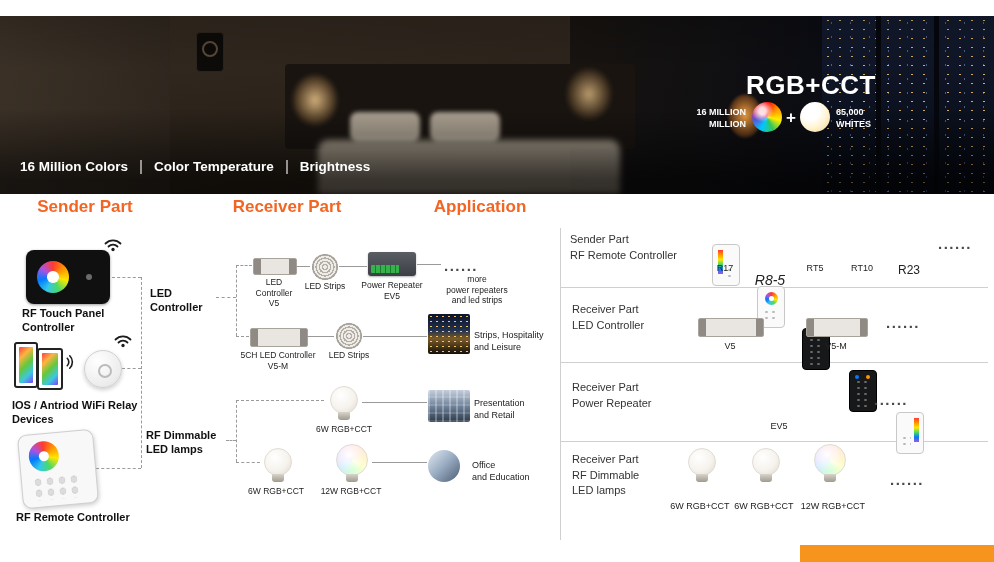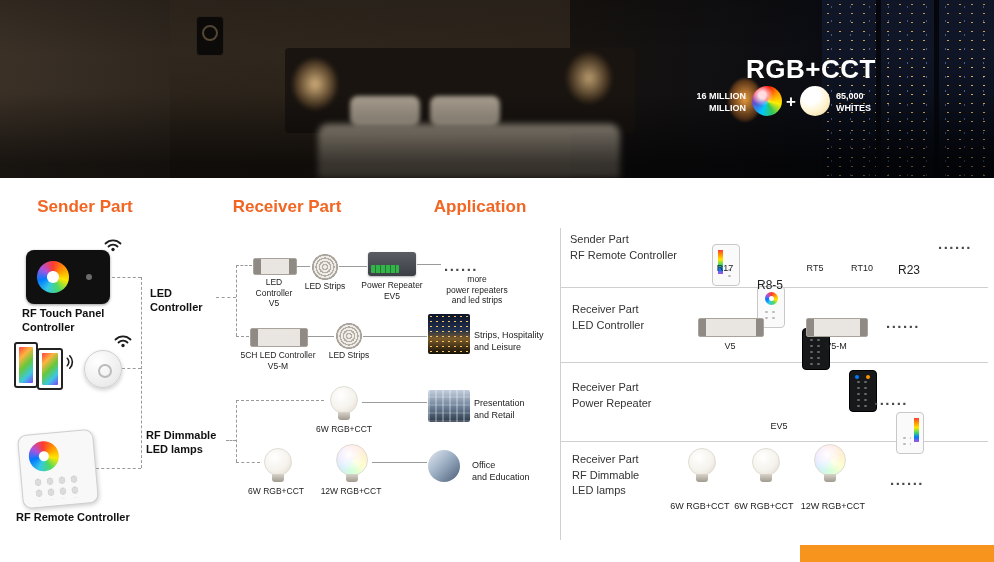--- a/index.html
+++ b/index.html
@@ -1,21 +1,21 @@
 <!DOCTYPE html>
 <html><head>
 <meta charset="utf-8">
 <style>
   html,body{margin:0;padding:0;background:#fff;}
   .stage{position:relative;width:994px;height:562px;overflow:hidden;background:#fff;
          font-family:"Liberation Sans",sans-serif;color:#111;}
   .abs{position:absolute;}
 
   
-  .hero{position:absolute;left:0;top:0;width:994px;height:178px;overflow:hidden;background:#14110e;}
+  .hero{position:absolute;left:0;top:16px;width:994px;height:178px;overflow:hidden;background:#14110e;}
   .bg-base{inset:0;background:linear-gradient(100deg,#3b3127 0%,#272019 30%,#181410 55%,#0c0d13 80%,#070a12 100%);}
   .bg-wallpanel{left:170px;top:0;width:400px;height:178px;background:linear-gradient(180deg,#352b21,#241d15);opacity:.85;}
   .bg-headboard{left:285px;top:48px;width:350px;height:85px;background:#191410;border-radius:4px;}
   .bg-glow{border-radius:50%;}
   .bg-lamp1{left:292px;top:58px;width:46px;height:52px;background:radial-gradient(ellipse,rgba(255,214,150,.8),rgba(255,190,110,.25) 55%,transparent 75%);filter:blur(2px);}
   .bg-lamp2{left:566px;top:52px;width:46px;height:52px;background:radial-gradient(ellipse,rgba(255,214,150,.7),rgba(255,190,110,.2) 55%,transparent 75%);filter:blur(2px);}
   .bg-pillow{width:70px;height:30px;background:#cfc4b2;border-radius:8px;filter:blur(2px);opacity:.8;}
   .bg-duvet{left:318px;top:124px;width:302px;height:54px;background:linear-gradient(180deg,#d6cbb8,#9b9080);border-radius:10px 10px 0 0;filter:blur(3px);opacity:.72;}
   .bg-window{left:822px;top:0;width:172px;height:178px;background-color:#0a0f1c;
     background-image:radial-gradient(rgba(255,195,105,.85) .8px,transparent 1.2px),
@@ -135,20 +135,27 @@
       <span>MILLION</span>
     </div>
     <div class="abs ball ball-c"></div>
     <div class="abs plus">+</div>
     <div class="abs ball ball-w"></div>
     <div class="abs mini-lab whites-lab">
       <span>65,000</span>
       <span>WHITES</span>
     </div>
 
+    <div class="abs hero-feats">
+      <span>16 Million Colors</span>
+      <span class="fsep"></span>
+      <span>Color Temperature</span>
+      <span class="fsep"></span>
+      <span>Brightness</span>
+    </div>
   </div>
 
   <div class="abs colh" style="left:30px;top:197px;width:110px;">Sender Part</div>
   <div class="abs colh" style="left:228px;top:197px;width:118px;">Receiver Part</div>
   <div class="abs colh" style="left:430px;top:197px;width:100px;">Application</div>
 
   <div class="abs touch-panel">
     <div class="ring tp-ring"></div>
     <div class="tp-dot"></div>
   </div>
@@ -177,20 +184,22 @@
   <div class="abs relay">
       <div class="hub"></div>
     </div>
   <svg class="abs wifi" style="left:114px;top:334px;" width="18" height="14" viewBox="0 0 24 18">
     <g fill="none" stroke="#1c1c1c" stroke-width="2.4" stroke-linecap="round">
       <path d="M2 7a14 14 0 0 1 20 0"></path>
         <path d="M6 11a8.5 8.5 0 0 1 12 0"></path>
     </g>
       <circle cx="12" cy="15" r="2.2" fill="#1c1c1c"></circle>
   </svg>
+  <div class="abs bl" style="left:12px;top:398px;width:140px;">IOS / Antriod WiFi Relay
+Devices</div>
 
   <div class="abs remote-big">
     <div class="ring rb-ring"></div>
     <div class="rb-btns"></div>
   </div>
   <div class="abs bl" style="left:16px;top:510px;width:140px;">RF Remote Controller</div>
 
   <div class="abs lvd" style="left:141px;top:277px;height:191px;"></div>
   <div class="abs lhd" style="left:112px;top:277px;width:29px;"></div>
   <div class="abs lhd" style="left:122px;top:368px;width:19px;"></div>
@@ -288,21 +297,21 @@
   <div class="abs rp-remote rp-black" style="left:849px;top:220px;">
     <div class="cdot" style="left:5px;top:4px;background:#007aff;"></div>
     <div class="cdot" style="left:16px;top:4px;background:#ff9500;"></div>
     <div class="btn-dots-d"></div>
   </div>
   <div class="abs rp-remote rp-white" style="left:896px;top:220px;">
     <div class="vstrip" style="right:4px;"></div>
     <div class="btn-dots-l" style="right:12px;left:4px;"></div>
   </div>
   <div class="abs sl" style="left:708px;top:263px;width:34px;font-size:9px;">R17</div>
-  <div class="abs sl" style="left:753px;top:278px;width:34px;font-size:12px;">R8-5</div>
+  <div class="abs sl" style="left:753px;top:272px;width:34px;font-size:14px;font-style:italic;">R8-5</div>
   <div class="abs sl" style="left:798px;top:263px;width:34px;font-size:9px;text-align:center;">RT5</div>
   <div class="abs sl" style="left:845px;top:263px;width:34px;font-size:9px;">RT10</div>
   <div class="abs sl" style="left:892px;top:263px;width:34px;font-size:12px;">R23</div>
   <div class="abs dots" style="left:938px;top:236px;">......</div>
 
   <div class="abs pt" style="left:572px;top:302px;">Receiver Part</div>
   <div class="abs pt" style="left:572px;top:318px;">LED Controller</div>
   <div class="abs dev" style="left:698px;top:318px;width:64px;height:17px;"></div>
   <div class="abs dev" style="left:806px;top:318px;width:60px;height:17px;"></div>
   <div class="abs sl" style="left:714px;top:341px;width:32px;font-size:9px;">V5</div>

